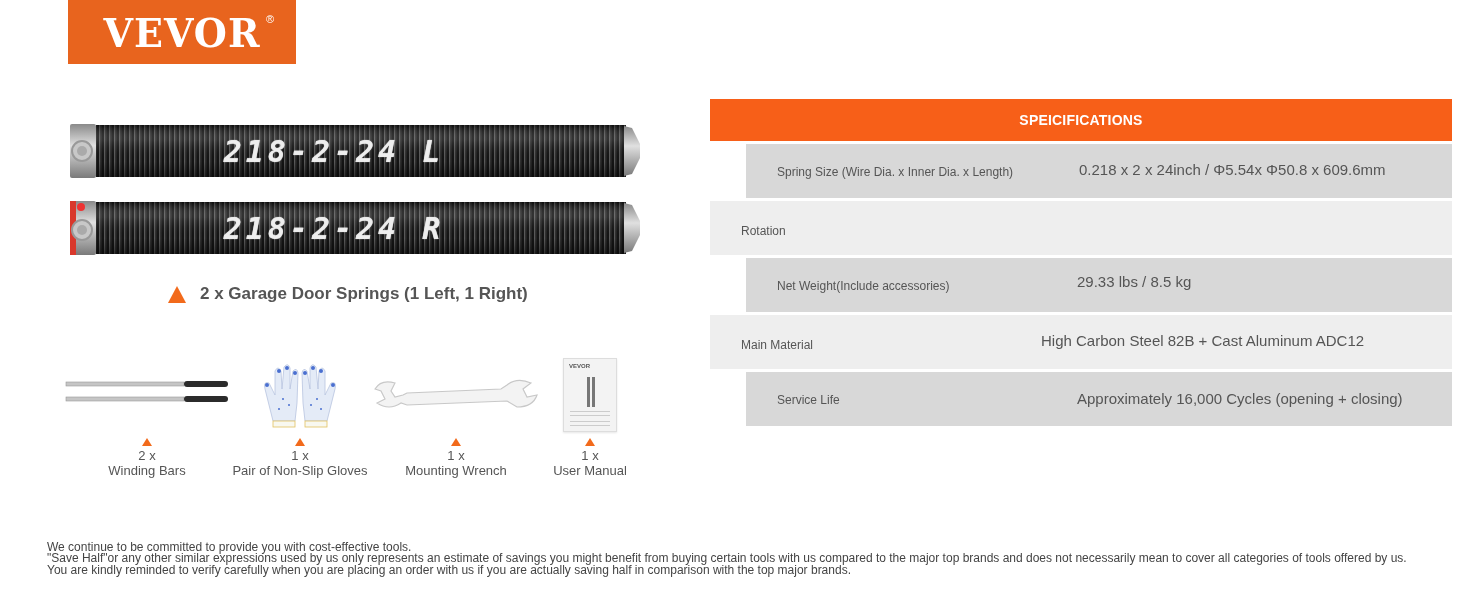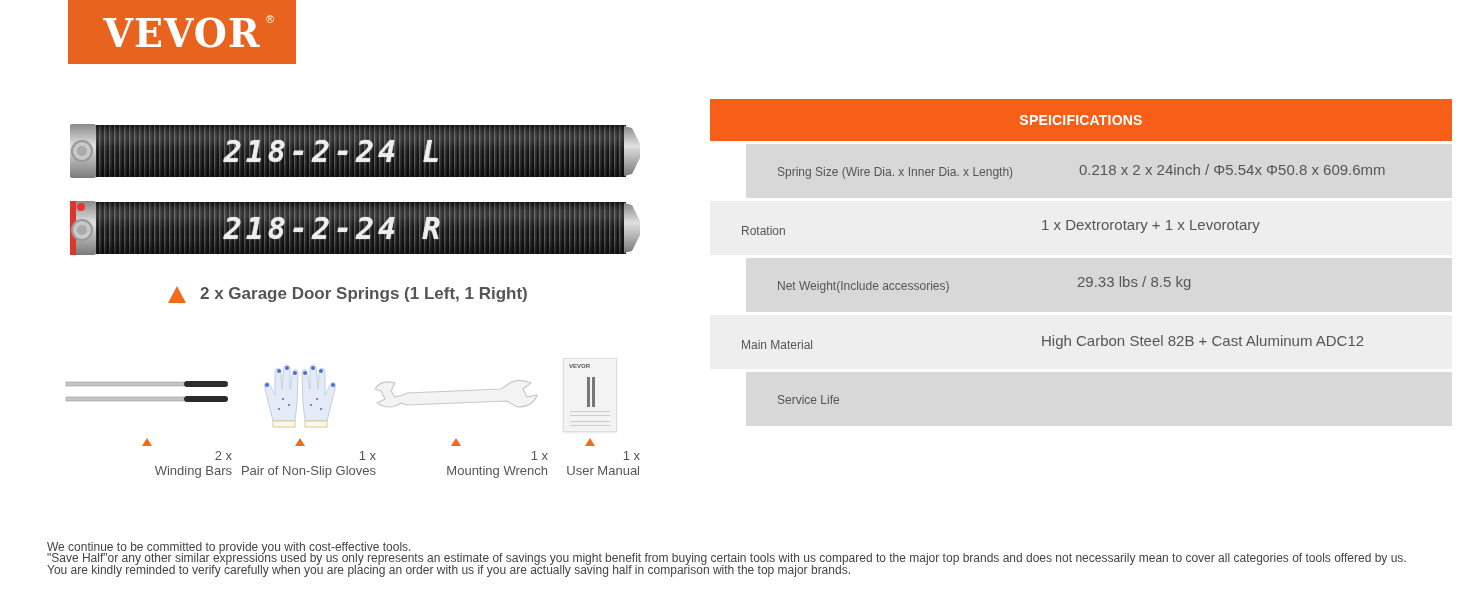--- a/index.html
+++ b/index.html
@@ -23,21 +23,21 @@
 
   .main-caption { position: absolute; left: 168px; top: 284px; display: flex; align-items: center; gap: 14px; }
   .tri { width: 0; height: 0; border-left: 9px solid transparent; border-right: 9px solid transparent;
          border-bottom: 17px solid #f26a1b; }
   .tri-sm { width: 0; height: 0; border-left: 5px solid transparent; border-right: 5px solid transparent;
             border-bottom: 8px solid #f26a1b; margin: 0 auto 2px; }
   .main-caption-text { font-size: 17px; font-weight: bold; color: #555; }
 
   .acc { position: absolute; top: 352px; text-align: center; }
   .acc-img { height: 86px; display: flex; align-items: center; justify-content: center; }
-  .acc-qty, .acc-name { font-size: 13px; color: #555; line-height: 15px; text-align: right; }
+  .acc-qty, .acc-name { font-size: 13px; color: #555; line-height: 15px; }
   .acc-1 { left: 62px; width: 170px; }
   .acc-2 { left: 224px; width: 152px; }
   .acc-3 { left: 364px; width: 184px; }
   .acc-4 { left: 540px; width: 100px; }
 
   .manual { width: 54px; height: 74px; background: #f3f3f3; border: 1px solid #ddd; position: relative;
             box-shadow: 0 1px 2px rgba(0,0,0,0.1); }
   .manual-brand { position: absolute; left: 5px; top: 4px; font-size: 6px; font-weight: bold; color: #555; }
   .manual-bar { position: absolute; top: 18px; width: 3px; height: 30px; background: #777; }
   .manual-line { position: absolute; left: 6px; right: 6px; height: 1px; background: #ccc; }
@@ -204,32 +204,32 @@
 
 <div class="spec">
   <div class="spec-header">SPEICIFICATIONS</div>
 
   <div class="spec-row dark">
     <span class="spec-label" style="top:21px">Spring Size (Wire Dia. x Inner Dia. x Length)</span>
     <span class="spec-value" style="top:17px; left:333px">0.218 x 2 x 24inch / Φ5.54x Φ50.8 x 609.6mm</span>
   </div>
   <div class="spec-row light">
     <span class="spec-label" style="top:23px">Rotation</span>
-    <span class="spec-value" style="top:15px">1 x Dextrorotary + 1 x Levorotary</span>
   </div>
   <div class="spec-row dark">
     <span class="spec-label" style="top:21px">Net Weight(Include accessories)</span>
     <span class="spec-value" style="top:15px">29.33 lbs / 8.5 kg</span>
   </div>
   <div class="spec-row light">
     <span class="spec-label" style="top:23px">Main Material</span>
     <span class="spec-value" style="top:17px">High Carbon Steel 82B + Cast Aluminum ADC12</span>
   </div>
   <div class="spec-row dark">
     <span class="spec-label" style="top:21px">Service Life</span>
+    <span class="spec-value" style="top:18px">Approximately 16,000 Cycles (opening + closing)</span>
   </div>
 </div>
 
 <div class="footer">
   <div>We continue to be committed to provide you with cost-effective tools.</div>
   <div>"Save Half"or any other similar expressions used by us only represents an estimate of savings you might benefit from buying certain tools with us compared to the major top brands and does not necessarily mean to cover all categories of tools offered by us.</div>
   <div>You are kindly reminded to verify carefully when you are placing an order with us if you are actually saving half in comparison with the top major brands.</div>
 </div>
 
 </body></html>

